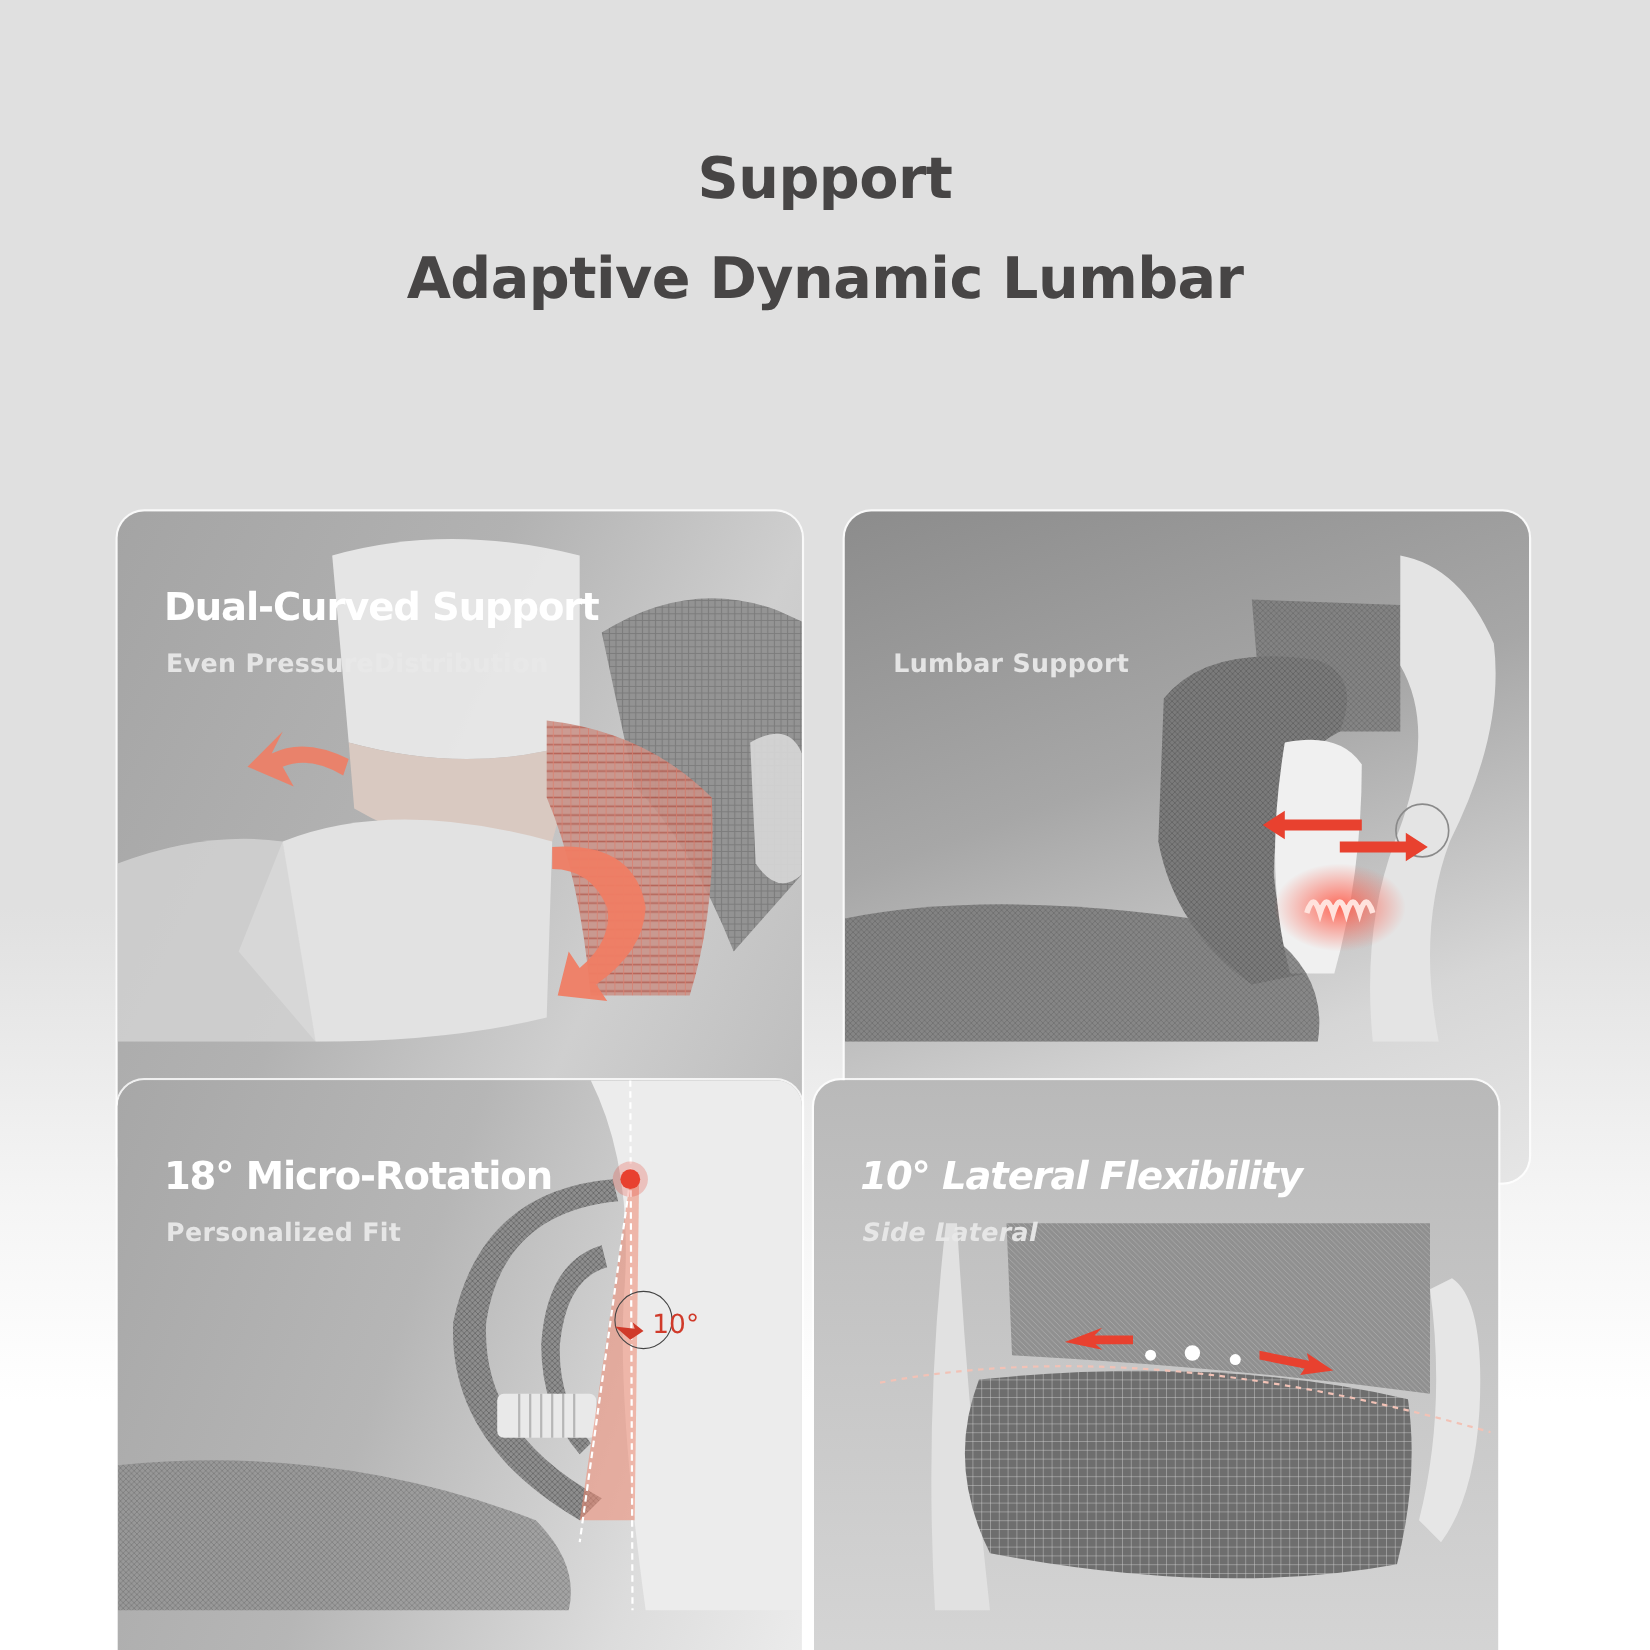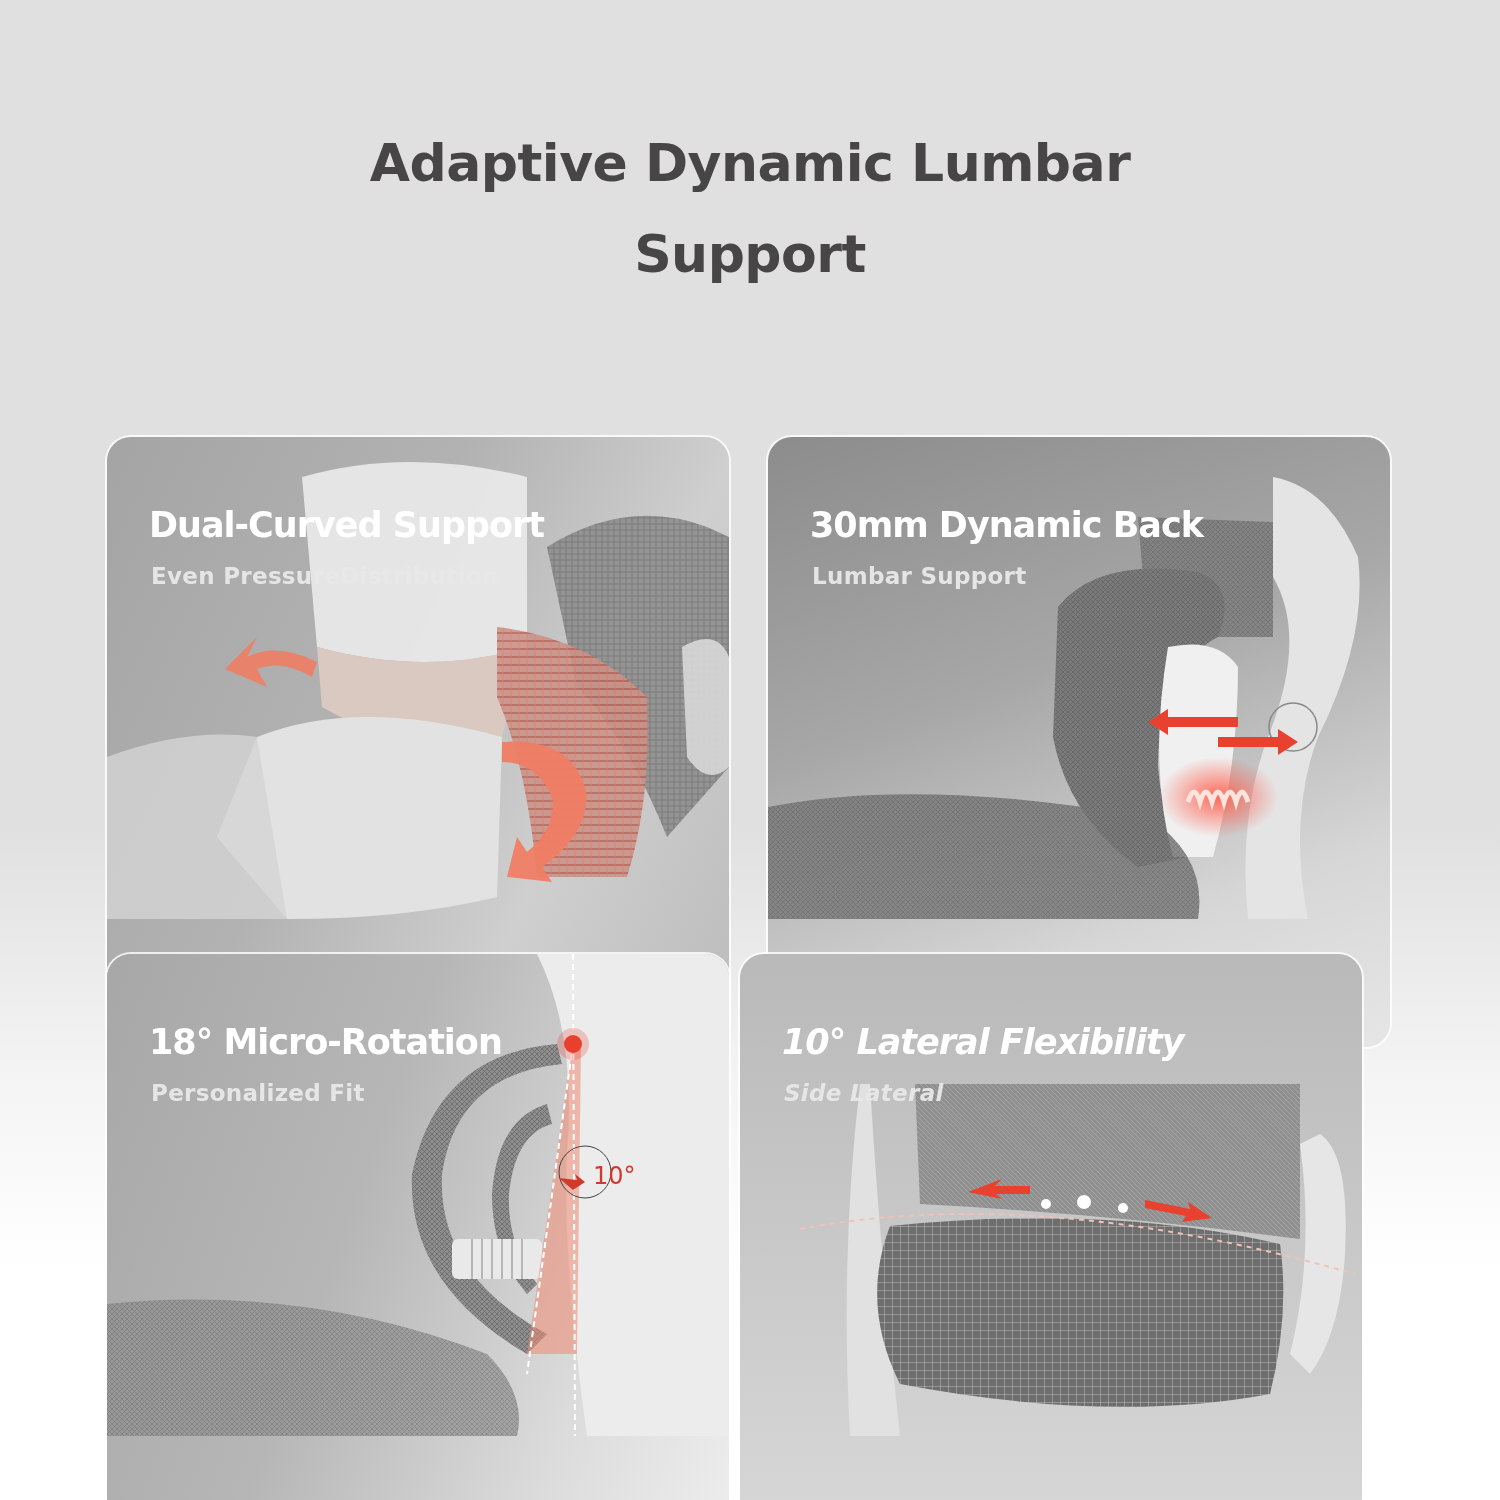--- a/index.html
+++ b/index.html
@@ -10,20 +10,21 @@
   }
   .headline {
     position:absolute; left:0; right:0; top:118px;
     text-align:center; color:#474545; font-weight:bold;
     font-size:52px; line-height:91px; letter-spacing:-0.5px;
   }
   .headline span { display:block; }
   .card {
     position:absolute; width:622px; height:610px; border-radius:24px; overflow:hidden;
     box-shadow: 0 0 0 2px rgba(255,255,255,0.8);
+    margin-top: 28px;
   }
   #c1 { left:107px; top:437px; background: linear-gradient(115deg,#a4a4a4 0%,#b2b2b2 40%,#cfcfcf 70%,#bbbbbb 100%); }
   #c2 { left:768px; top:437px; background: linear-gradient(160deg,#8c8c8c 0%,#a7a7a7 40%,#d6d6d6 75%,#e6e6e6 100%); }
   #c3 { left:107px; top:954px; background: linear-gradient(110deg,#a7a7a7 0%,#b6b6b6 40%,#dcdcdc 75%,#eeeeee 100%); }
   #c4 { left:740px; top:954px; background: linear-gradient(180deg,#b9b9b9 0%,#c6c6c6 40%,#d9d9d9 100%); font-style: italic; }
   .card svg.art { position:absolute; left:0; top:0; width:622px; height:482px; }
   .card-title {
     position:absolute; left:42px; top:68px; color:#ffffff; font-weight:bold;
     font-size:35px; letter-spacing:-1px; white-space:nowrap;
   }
@@ -32,22 +33,22 @@
     font-size:23px; letter-spacing:0.3px; white-space:nowrap; opacity:0.95;text-align:right;
   }
   .deg-label {
     position:absolute; color:#d03a2a; font-size:24px; font-family:"DejaVu Sans", sans-serif;
   }
 </style>
 </head>
 <body>
 
 <div class="headline">
+  <span>Support</span>
   <span>Adaptive Dynamic Lumbar</span>
-  <span>Support</span>
 </div>
 
 <div class="card" id="c1">
   <svg class="art" viewBox="0 0 622 482">
     <defs>
       <pattern id="mesh1" width="6" height="6" patternUnits="userSpaceOnUse">
         <rect width="6" height="6" fill="#8a8a8a"></rect>
         <path d="M0 3H6M3 0V6" stroke="#6e6e6e" stroke-width="1"></path>
       </pattern>
       <pattern id="redmesh" width="8" height="8" patternUnits="userSpaceOnUse">
@@ -100,21 +101,20 @@
     <path d="M400 210 Q450 200 470 230 Q470 330 445 420 L405 420 Q380 330 400 210 Z" fill="#f0f0f0"></path>
 
     <path d="M0 370 Q150 340 380 380 Q440 420 430 482 L0 482 Z" fill="url(#mesh2)" opacity="0.85"></path>
 
     <ellipse cx="450" cy="360" rx="60" ry="40" fill="url(#glow2)"></ellipse>
     <path d="M420 365 q6-20 12 0 q6-20 12 0 q6-20 12 0 q6-20 12 0 q6-20 12 0" stroke="#ffe3dd" stroke-width="5" fill="none"></path>
 
     <path d="M470 280 L400 280 L400 272 L380 285 L400 298 L400 290 L470 290 Z" fill="#e8412f"></path>
     <path d="M450 300 L510 300 L510 292 L530 305 L510 318 L510 310 L450 310 Z" fill="#e8412f"></path>
   </svg>
-  <div class="card-title">30mm Dynamic Back</div>
   <div class="card-sub">Lumbar Support</div>
 </div>
 
 <div class="card" id="c3">
   <svg class="art" viewBox="0 0 622 482">
     <defs>
       <pattern id="mesh3" width="5" height="5" patternUnits="userSpaceOnUse">
         <rect width="5" height="5" fill="#8e8e8e"></rect>
         <path d="M0 0L5 5M5 0L0 5" stroke="#6a6a6a" stroke-width="0.8"></path>
       </pattern>

